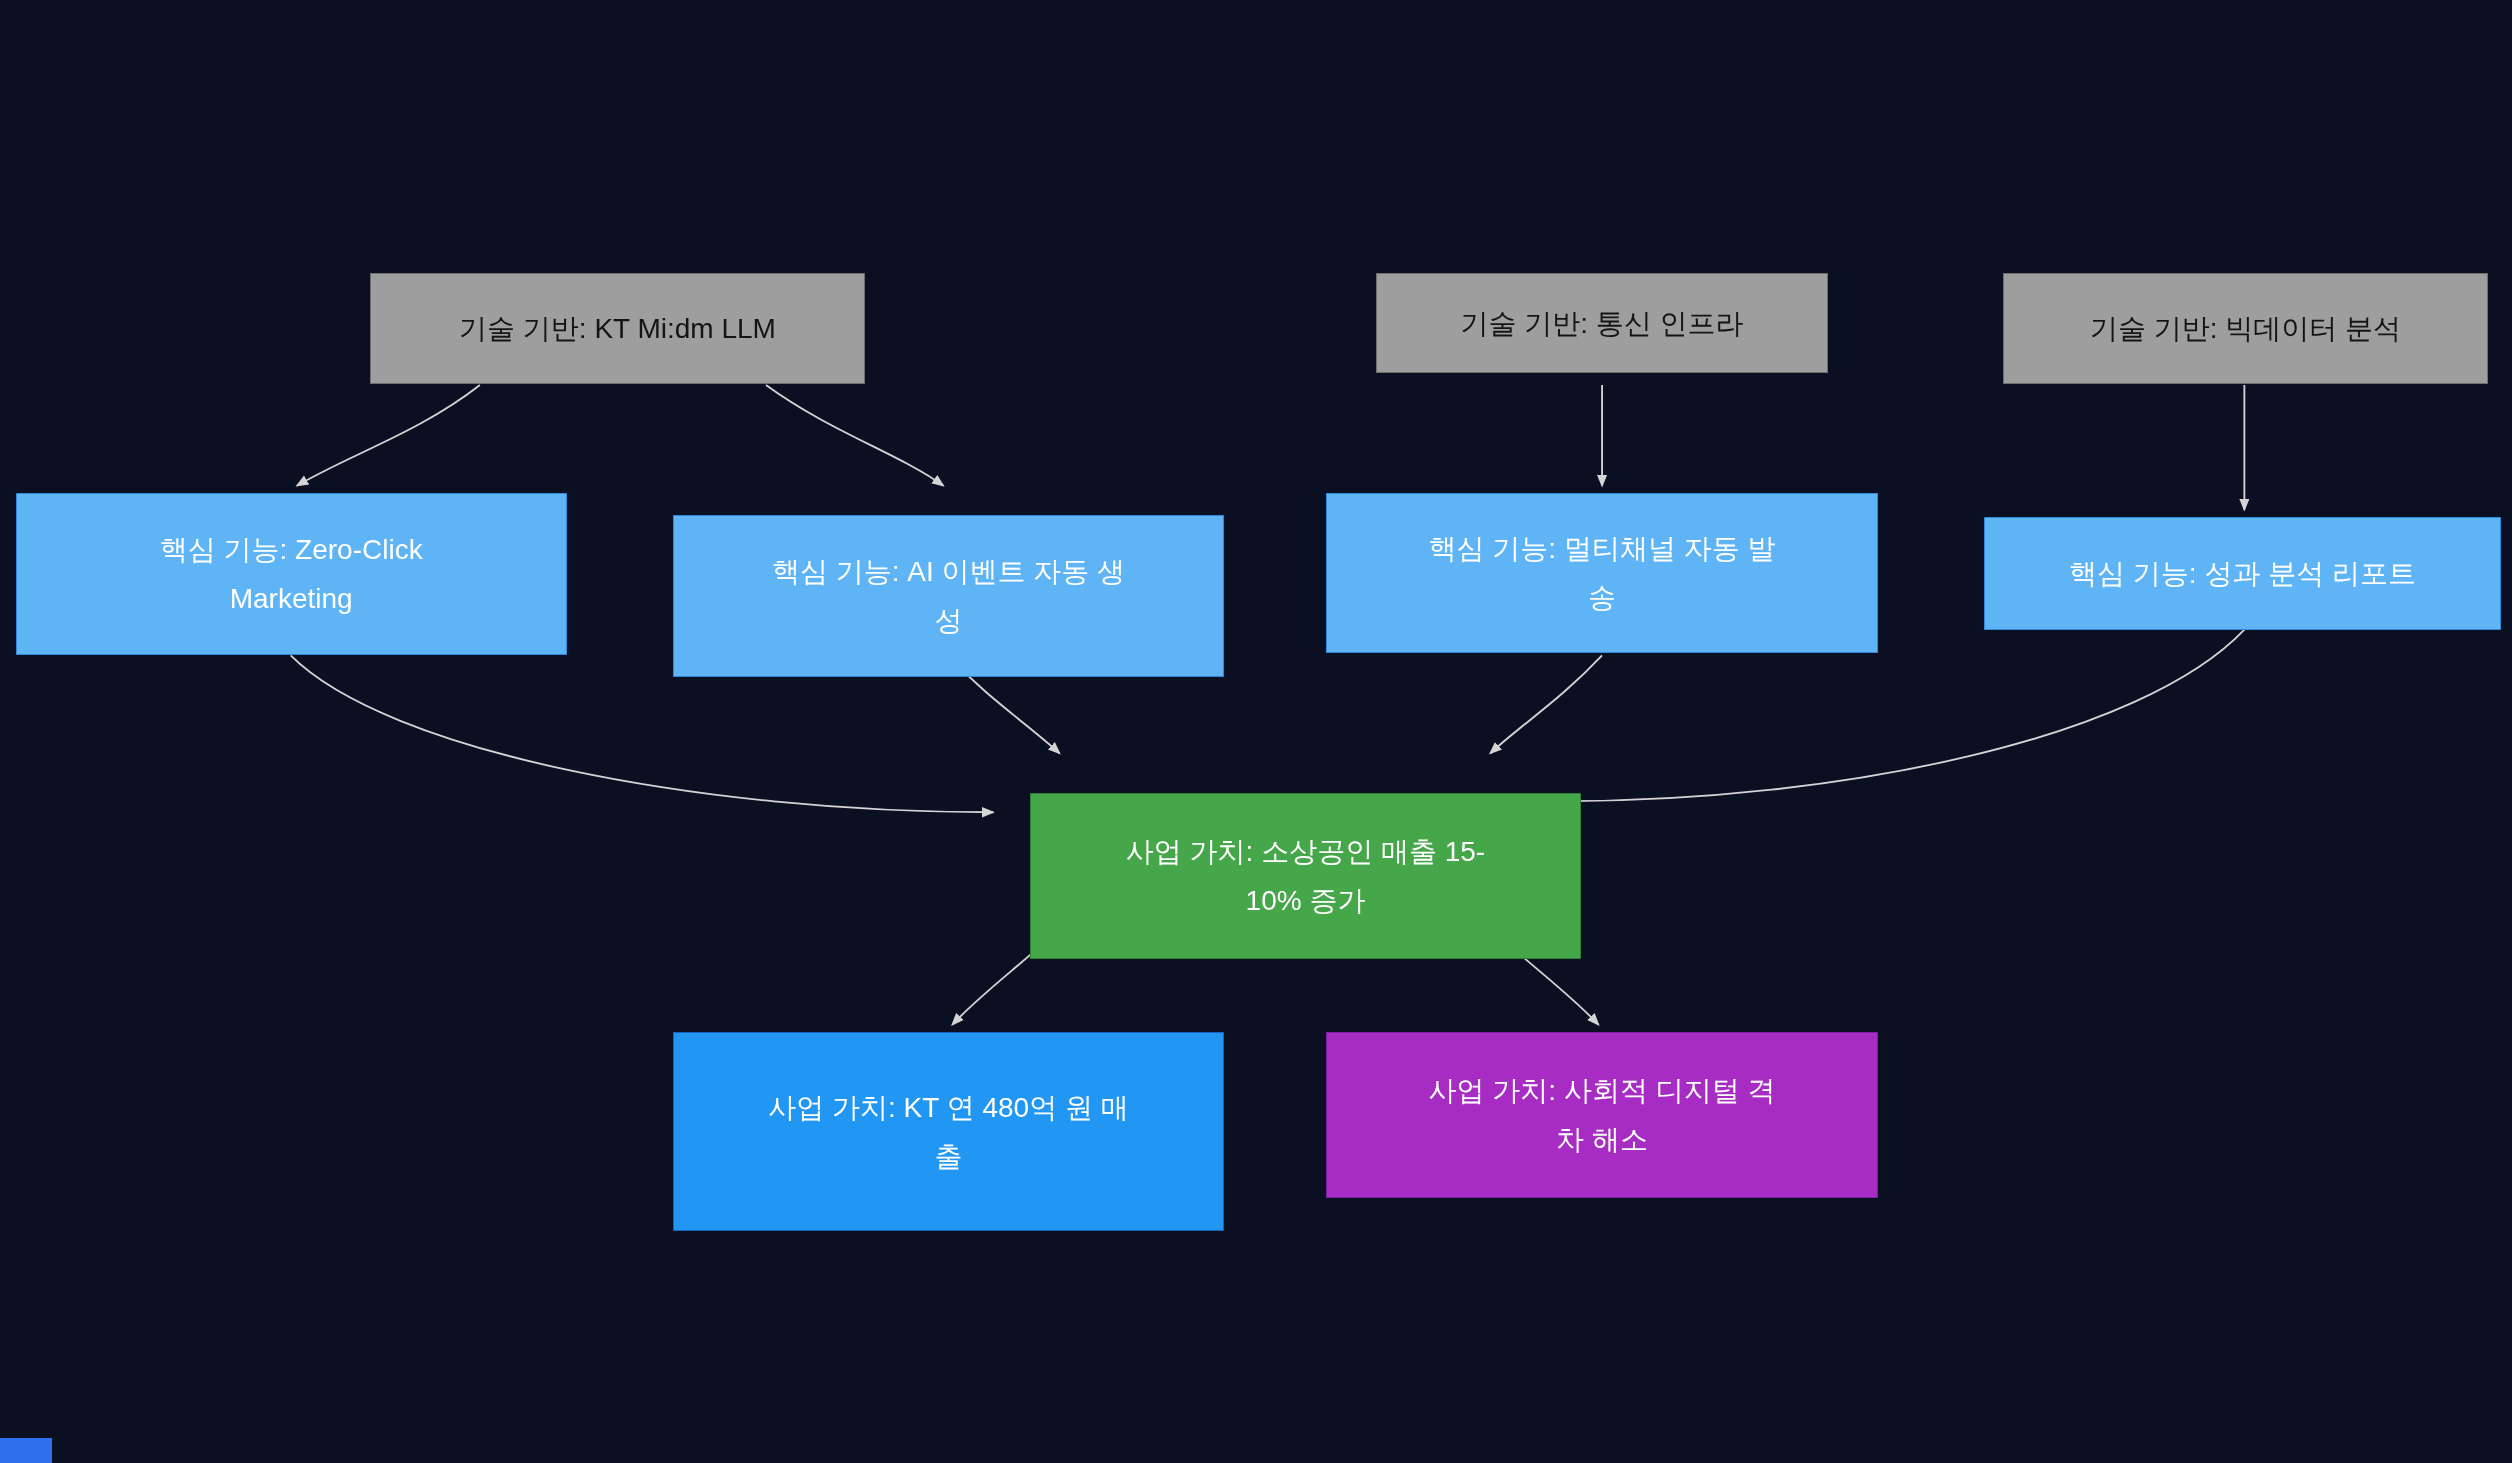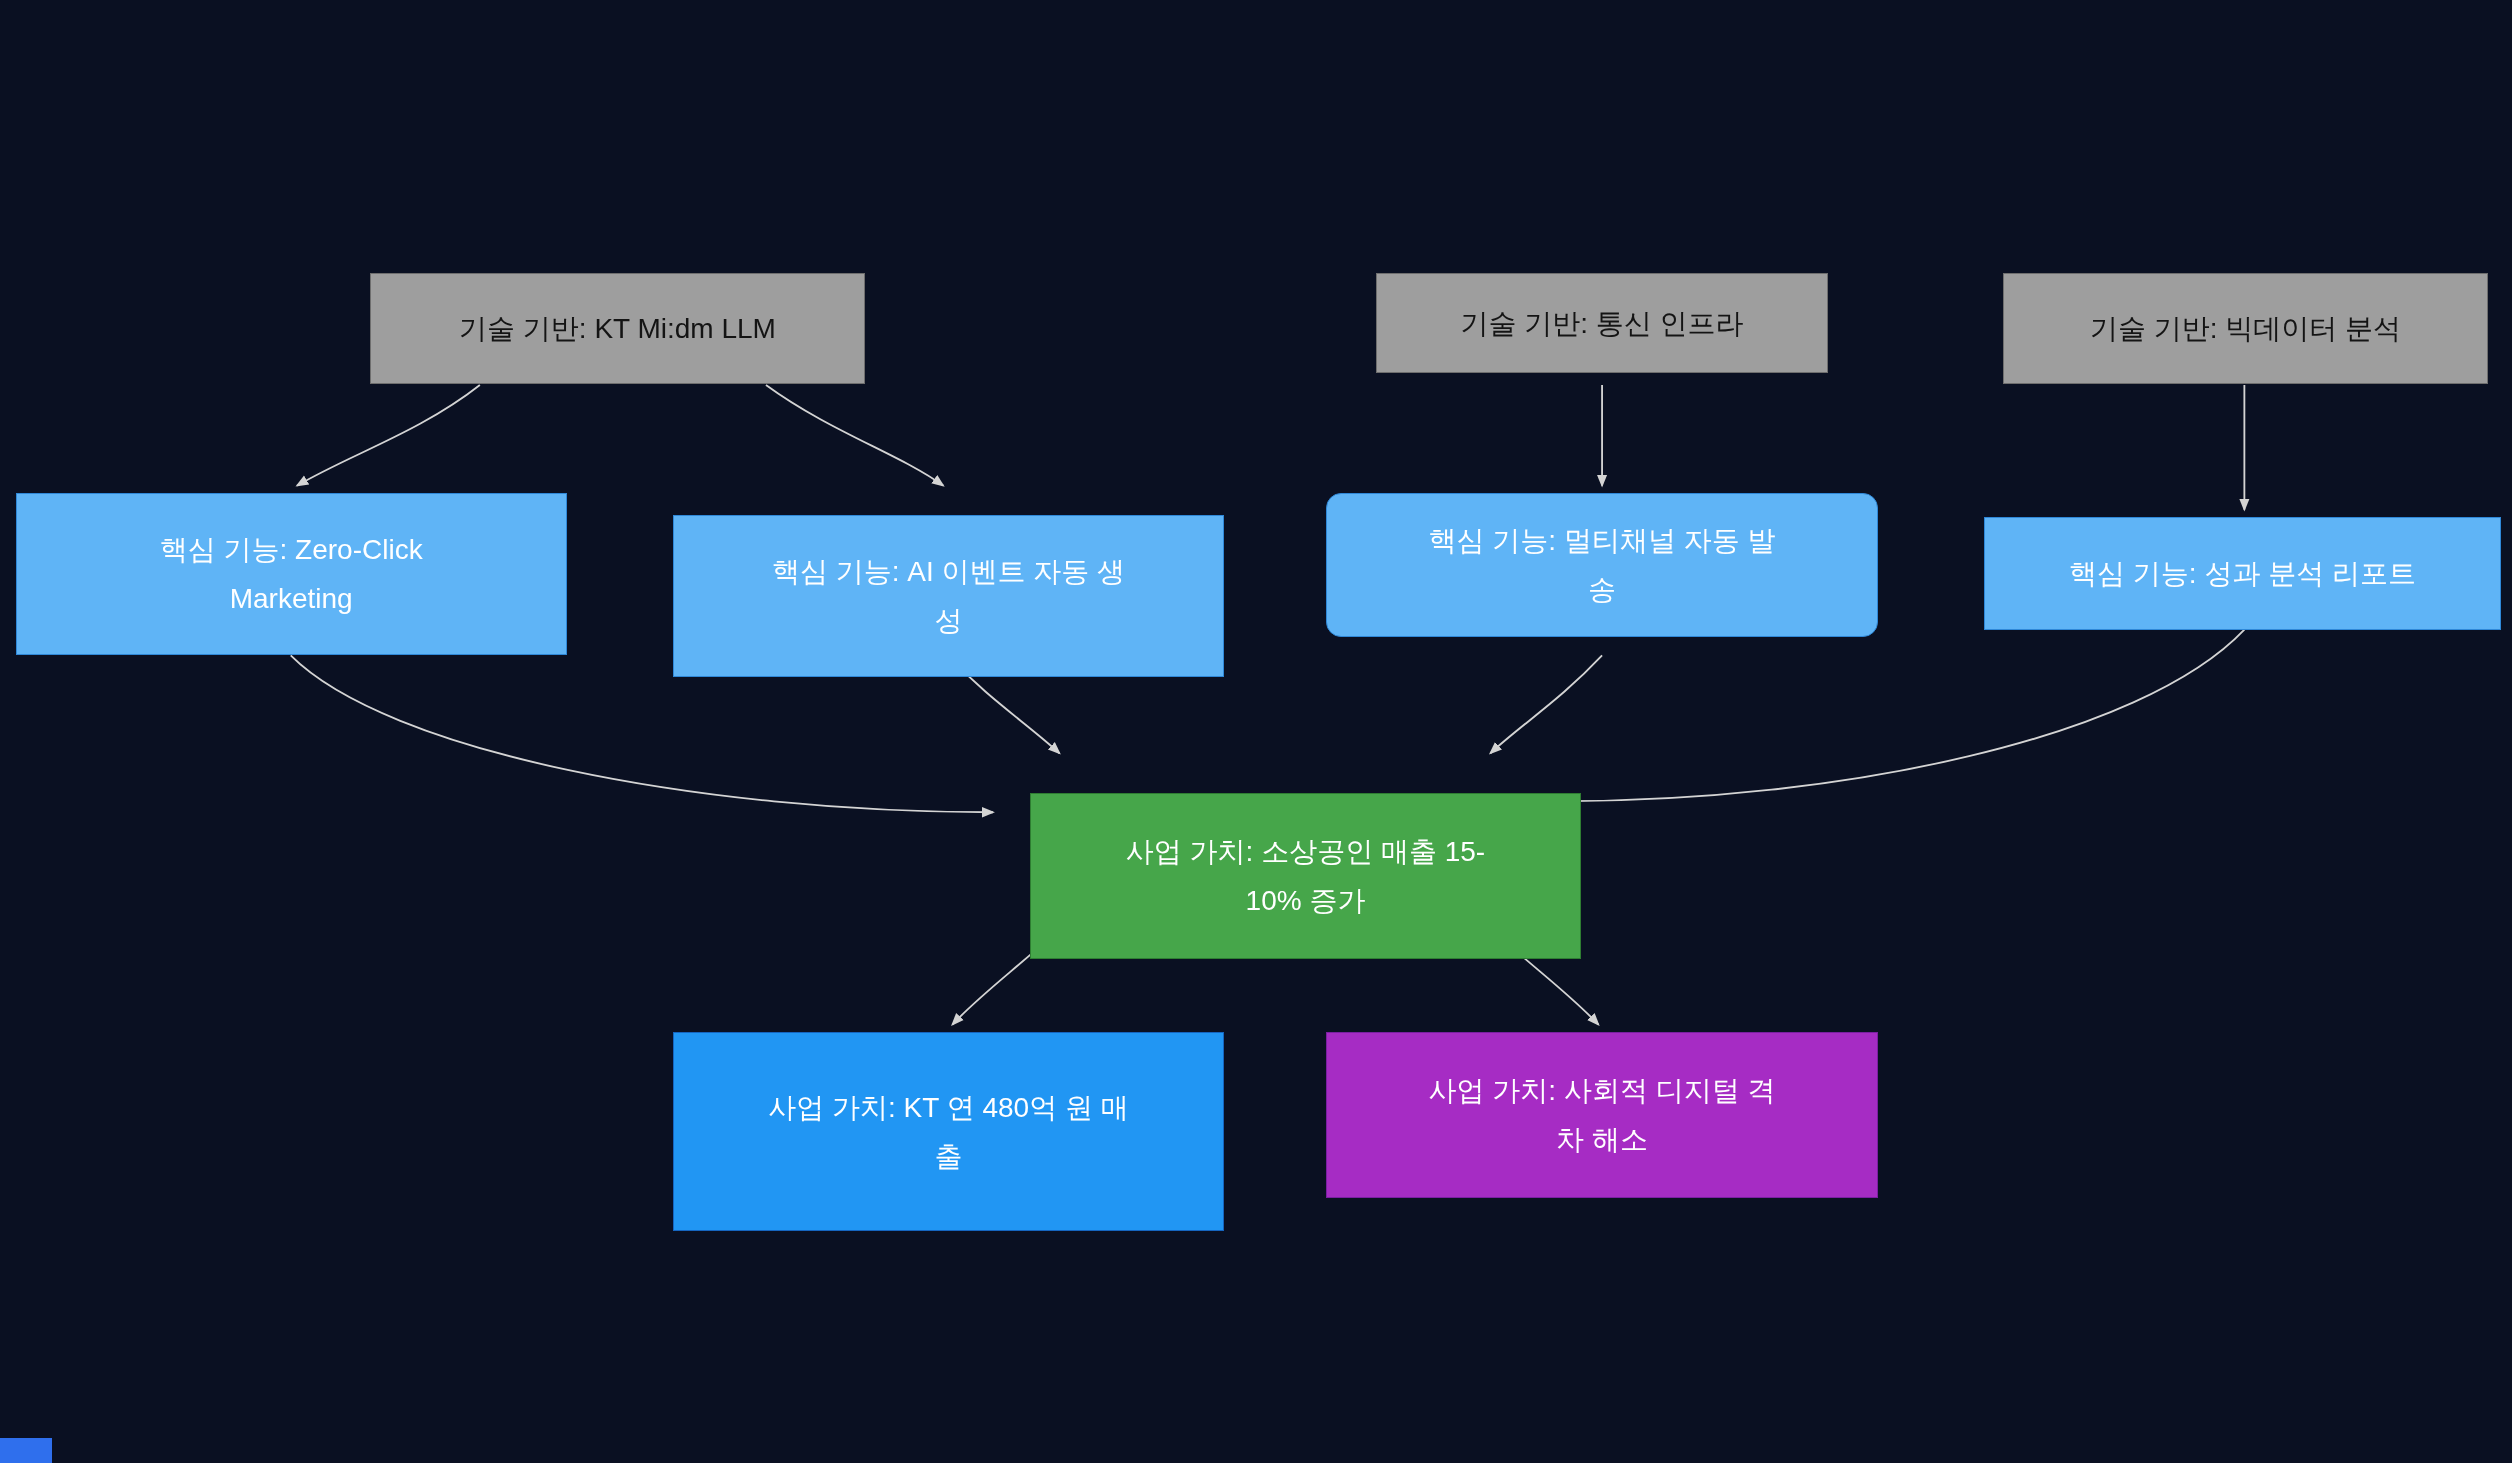--- a/index.html
+++ b/index.html
@@ -95,21 +95,21 @@
 
   <div class="node tech" style="left:2003px; top:273px; width:485px; height:111px;">
     <span class="line">기술 기반: 빅데이터 분석</span>
   </div>
 
   <div class="node feature" style="left:673px; top:515px; width:551px; height:162px;">
     <span class="line">핵심 기능: AI 이벤트 자동 생</span>
     <span class="line">성</span>
   </div>
 
-  <div class="node feature" style="left:1326px; top:493px; width:552px; height:144px;border-radius:15px;">
+  <div class="node feature" style="left:1326px; top:493px; width:552px; height:160px;">
     <span class="line">핵심 기능: 멀티채널 자동 발</span>
     <span class="line">송</span>
   </div>
 
   <div class="node feature" style="left:1984px; top:517px; width:517px; height:113px;">
     <span class="line">핵심 기능: 성과 분석 리포트</span>
   </div>
 
   <div class="node vgreen" style="left:1030px; top:761px; width:551px; height:166px;margin-top:32px;">
     <span class="line">사업 가치: 소상공인 매출 15-</span>

